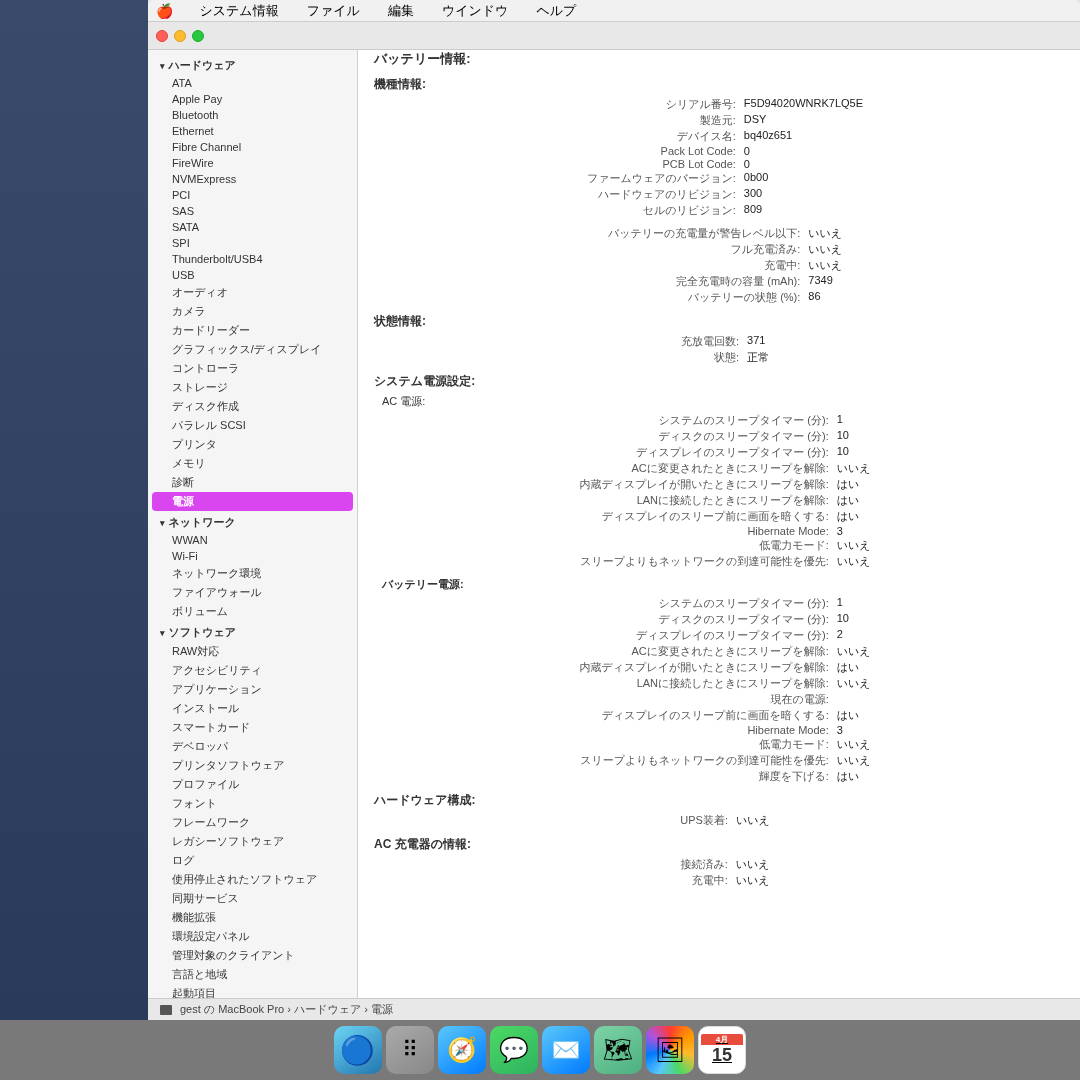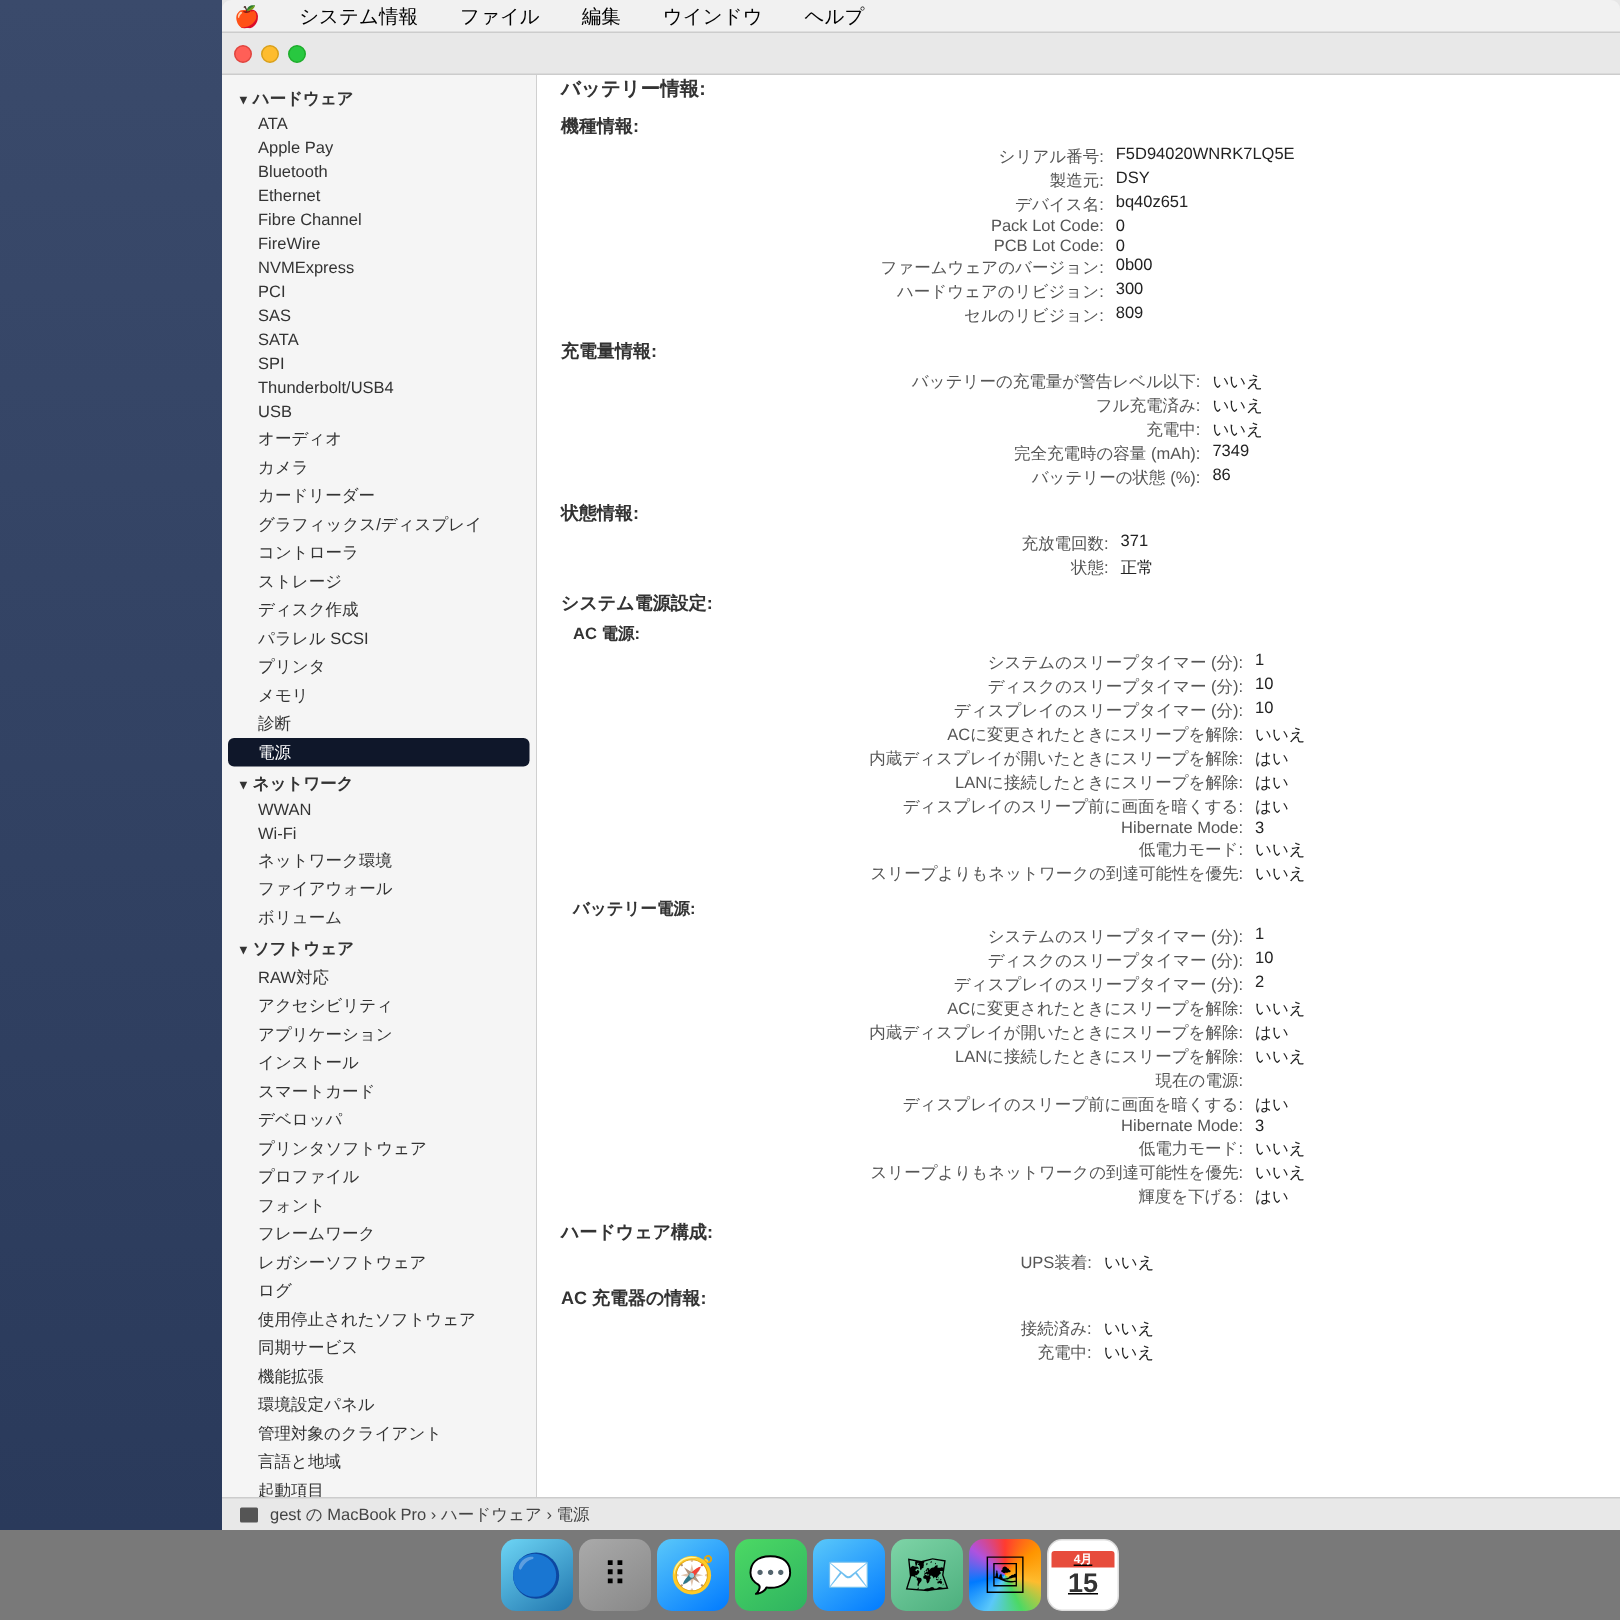--- a/index.html
+++ b/index.html
@@ -92,25 +92,26 @@
       gap: 4px;
     }
     .sidebar-item {
       font-size: 11px;
       color: #333;
       padding: 2px 8px 2px 24px;
       cursor: default;
       white-space: nowrap;
     }
     .sidebar-item.selected {
-      background: #0f172a;
+      background: #d946ef;
       color: white;
       border-radius: 4px;
       margin: 0 4px;
       padding-left: 20px;
+      font-weight: bold;
     }
     .sidebar-subsection {
       padding: 4px 8px 2px 12px;
       font-size: 11px;
       font-weight: bold;
       color: #333;
       display: flex;
       align-items: center;
       gap: 4px;
     }
@@ -315,21 +316,20 @@
             <div class="info-label">PCB Lot Code:</div>
             <div class="info-value">0</div>
             <div class="info-label">ファームウェアのバージョン:</div>
             <div class="info-value">0b00</div>
             <div class="info-label">ハードウェアのリビジョン:</div>
             <div class="info-value">300</div>
             <div class="info-label">セルのリビジョン:</div>
             <div class="info-value">809</div>
           </div>
 
-        <div class="section-title">充電量情報:</div>
         <div class="info-table" id="charge-info-table">
             <div class="info-label">バッテリーの充電量が警告レベル以下:</div>
             <div class="info-value">いいえ</div>
             <div class="info-label">フル充電済み:</div>
             <div class="info-value">いいえ</div>
             <div class="info-label">充電中:</div>
             <div class="info-value">いいえ</div>
             <div class="info-label">完全充電時の容量 (mAh):</div>
             <div class="info-value">7349</div>
             <div class="info-label">バッテリーの状態 (%):</div>
@@ -338,21 +338,21 @@
 
         <div class="section-title">状態情報:</div>
         <div class="info-table" id="status-info-table">
             <div class="info-label">充放電回数:</div>
             <div class="info-value">371</div>
             <div class="info-label">状態:</div>
             <div class="info-value">正常</div>
           </div>
 
         <div class="section-title">システム電源設定:</div>
-        <div style="margin-left:8px; margin-bottom:2px; font-size:11px; font-weight:bold;">AC 電源:</div>
+        <div style="margin-left:8px; margin-bottom:2px; font-size:11px; font-weight:normal;">AC 電源:</div>
         <div class="info-table" id="ac-power-table">
             <div class="info-label">システムのスリープタイマー (分):</div>
             <div class="info-value">1</div>
             <div class="info-label">ディスクのスリープタイマー (分):</div>
             <div class="info-value">10</div>
             <div class="info-label">ディスプレイのスリープタイマー (分):</div>
             <div class="info-value">10</div>
             <div class="info-label">ACに変更されたときにスリープを解除:</div>
             <div class="info-value">いいえ</div>
             <div class="info-label">内蔵ディスプレイが開いたときにスリープを解除:</div>

